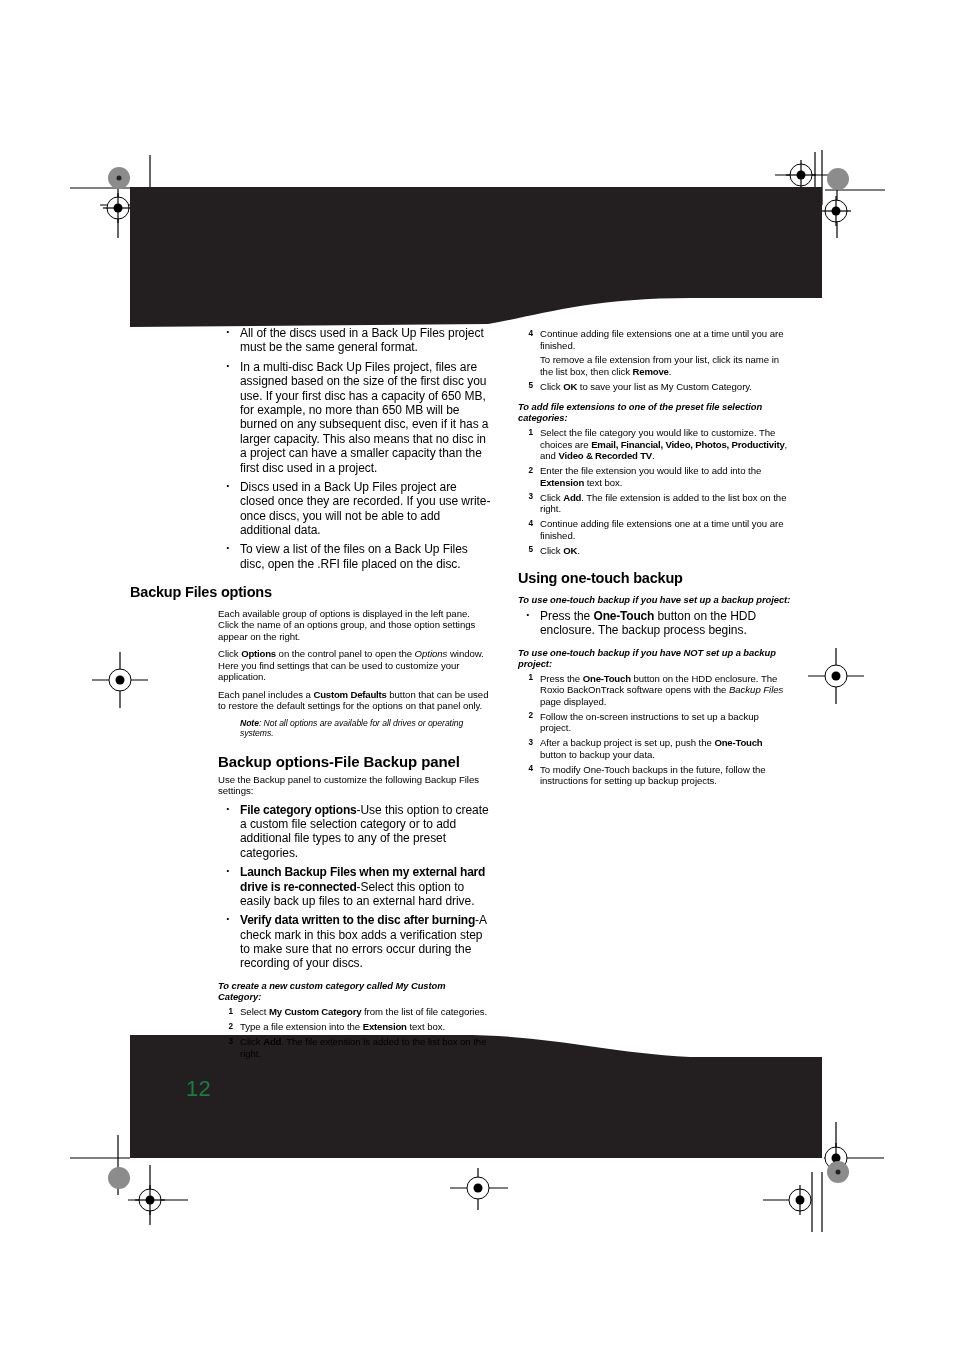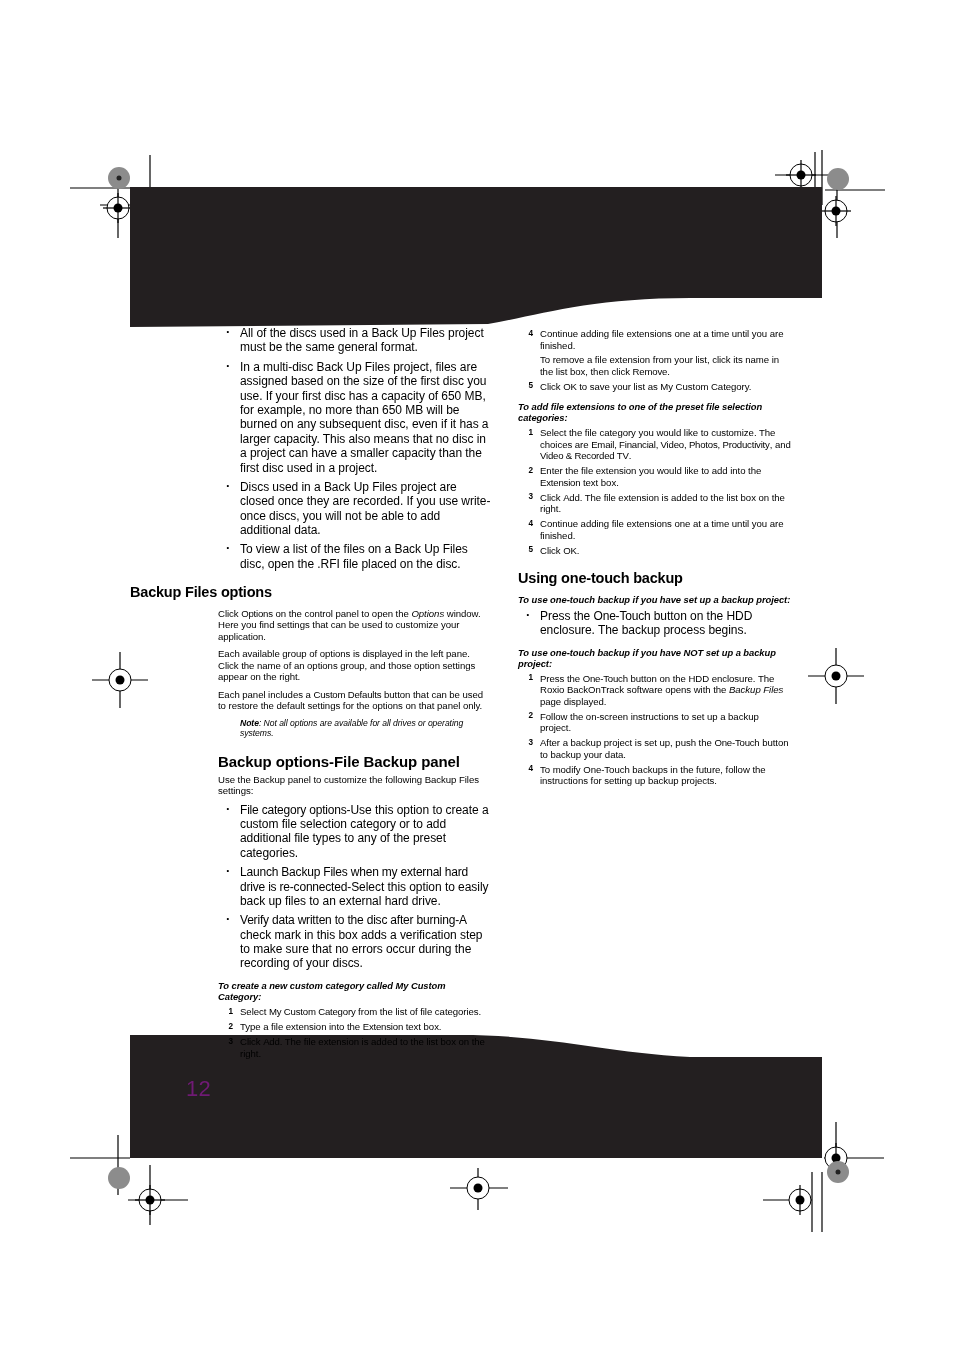--- a/index.html
+++ b/index.html
@@ -28,21 +28,21 @@
   #footer-banner {
     position: absolute;
     left: 130px; top: 1030px;
     width: 692px; height: 132px;
   }
   .banner-svg { display: block; width: 100%; height: 100%; }
 
   #page-number {
     position: absolute;
     left: 186px; top: 1078px;
-    color: #701a75;
+    color: #15803d;
     font-size: 22px;
     font-weight: 400;
     letter-spacing: 0.2px;
     line-height: 1;
   }
 
   
   #content {
     position: absolute;
     left: 130px;
@@ -139,21 +139,21 @@
     text-align: right;
     font-size: 8.2px;
     font-weight: bold;
   }
   ol.steps > li p.sub-para {
     margin: 3px 0 0 0;
     font-size: 9.6px;
     line-height: 1.2;
   }
 
-  .b  { font-weight: normal; letter-spacing: -0.2px; }
+  .b  { font-weight: bold; letter-spacing: -0.2px; }
   .i  { font-style: italic; }
 </style>
 </head>
 <body>
 
 <svg id="marks" viewBox="0 0 954 1350">
   <g stroke="#000" stroke-width="1.2" fill="none">
 
     <line x1="150" y1="155" x2="150" y2="215"></line>
     <line x1="100" y1="205" x2="160" y2="205"></line>
@@ -276,25 +276,25 @@
 
     <ul class="bullets">
       <li>All of the discs used in a Back Up Files project must be the same general format.</li>
       <li>In a multi-disc Back Up Files project, files are assigned based on the size of the first disc you use. If your first disc has a capacity of 650 MB, for example, no more than 650 MB will be burned on any subsequent disc, even if it has a larger capacity. This also means that no disc in a project can have a smaller capacity than the first disc used in a project.</li>
       <li>Discs used in a Back Up Files project are closed once they are recorded. If you use write-once discs, you will not be able to add additional data.</li>
       <li>To view a list of the files on a Back Up Files disc, open the .RFI file placed on the disc.</li>
     </ul>
 
     <h1 class="section-title" style="margin-top:13px;">Backup Files options</h1>
 
+    <p class="body-text">Each available group of options is displayed in the left pane. Click the name of an options group, and those option settings appear on the right.</p>
+
     <p class="body-text">
       <span>Click </span><span class="b">Options</span><span> on the control panel to open the </span><span class="i">Options</span><span> window. Here you find settings that can be used to customize your application.</span>
     </p>
-
-    <p class="body-text">Each available group of options is displayed in the left pane. Click the name of an options group, and those option settings appear on the right.</p>
 
     <p class="body-text">
       <span>Each panel includes a </span><span class="b">Custom Defaults</span><span> button that can be used to restore the default settings for the options on that panel only.</span>
     </p>
 
     <p class="note-text">
       <span class="note-lead">Note</span><span>: Not all options are available for all drives or operating systems.</span>
     </p>
 
     <h2 class="sub-title" style="margin-top:14px;">Backup options-File Backup panel</h2>

